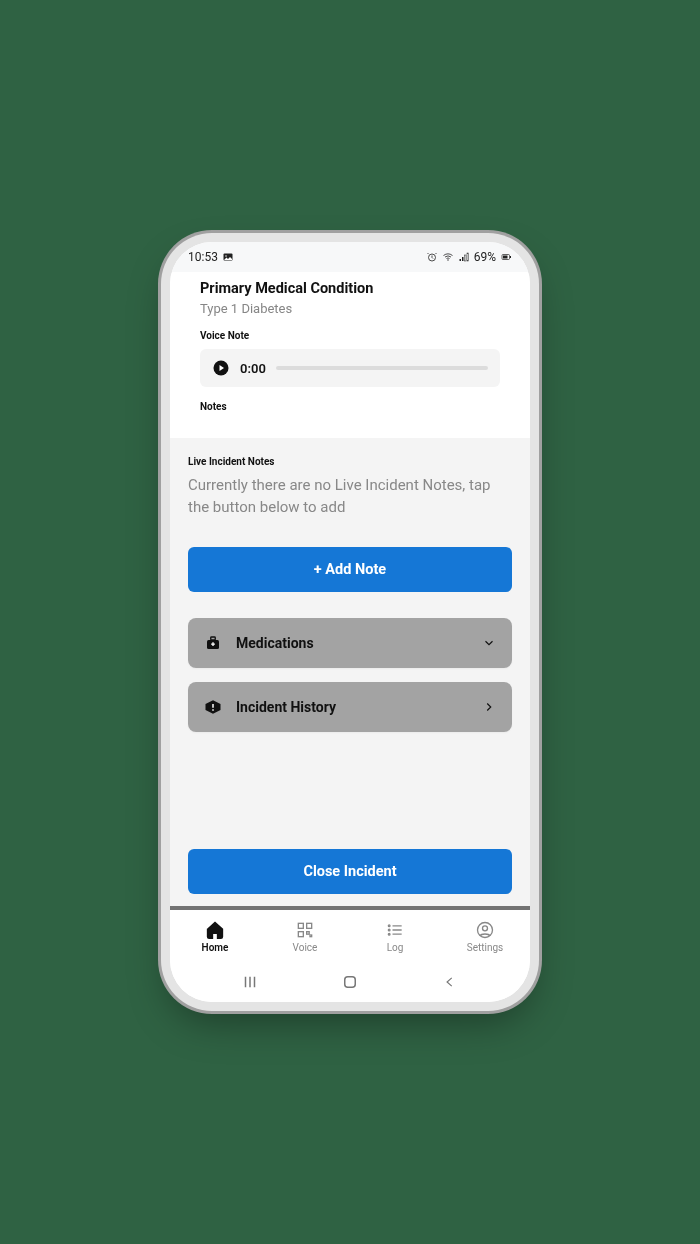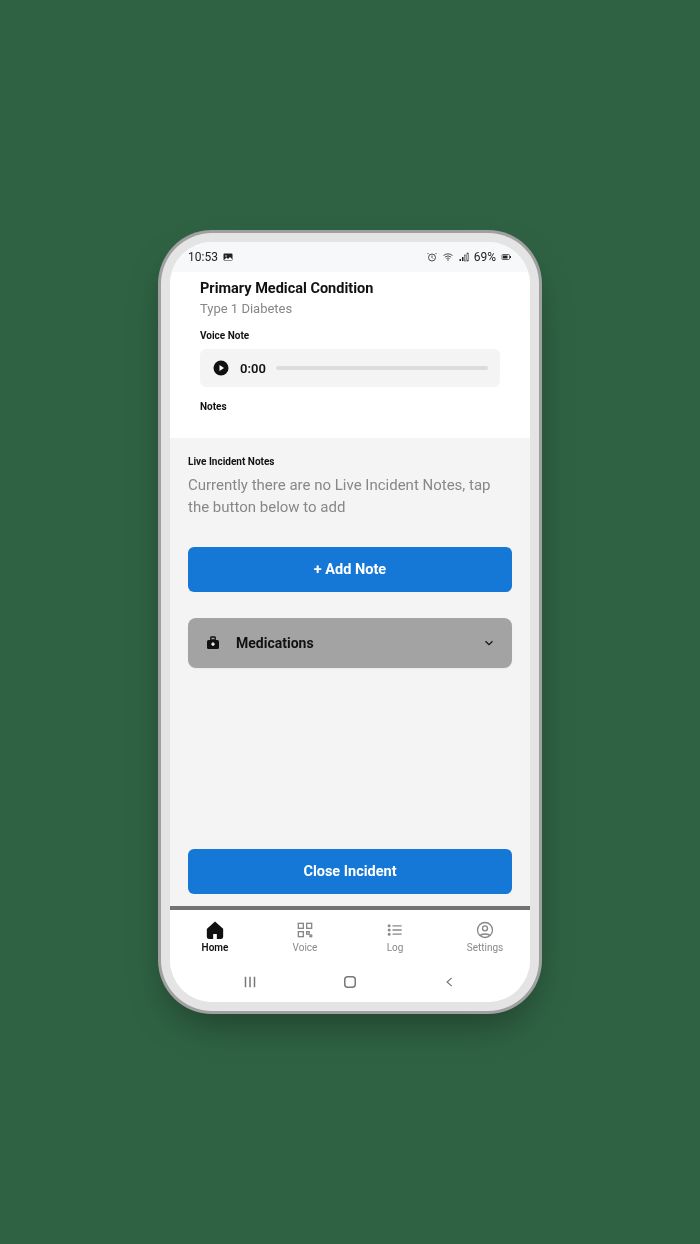--- a/index.html
+++ b/index.html
@@ -199,20 +199,31 @@
         <svg class="li-icon" viewBox="0 0 24 24">
             <rect x="4" y="8" width="16" height="12" rx="2"></rect>
             <rect x="9" y="4" width="6" height="4" rx="1" fill="none" stroke="#111" stroke-width="1.8"></rect>
             <path d="M12 11v5M9.5 13.5h5" stroke="#fff" stroke-width="1.8"></path>
           </svg>
         <div class="li-label">Medications</div>
         <svg class="chev" viewBox="0 0 24 24">
             <path d="M6 9l6 6 6-6"></path>
           </svg>
       </div>
+      <div class="list-item">
+        <svg class="li-icon" viewBox="0 0 24 24">
+            <polygon points="12,3 22,8 22,16 12,21 2,16 2,8"></polygon>
+            <rect x="11" y="8" width="2" height="5" fill="#fff"></rect>
+            <rect x="11" y="15" width="2" height="2" fill="#fff"></rect>
+          </svg>
+        <div class="li-label">Incident History</div>
+        <svg class="chev" viewBox="0 0 24 24">
+            <path d="M9 6l6 6-6 6"></path>
+          </svg>
+      </div>
     </div>
 
     <div class="bottom-wrap" style="flex:1; display:flex; align-items:flex-end;">
       <button class="btn-primary">Close Incident</button>
     </div>
 
   </div>
 
   <div class="tabbar">
     <div class="tab active">

